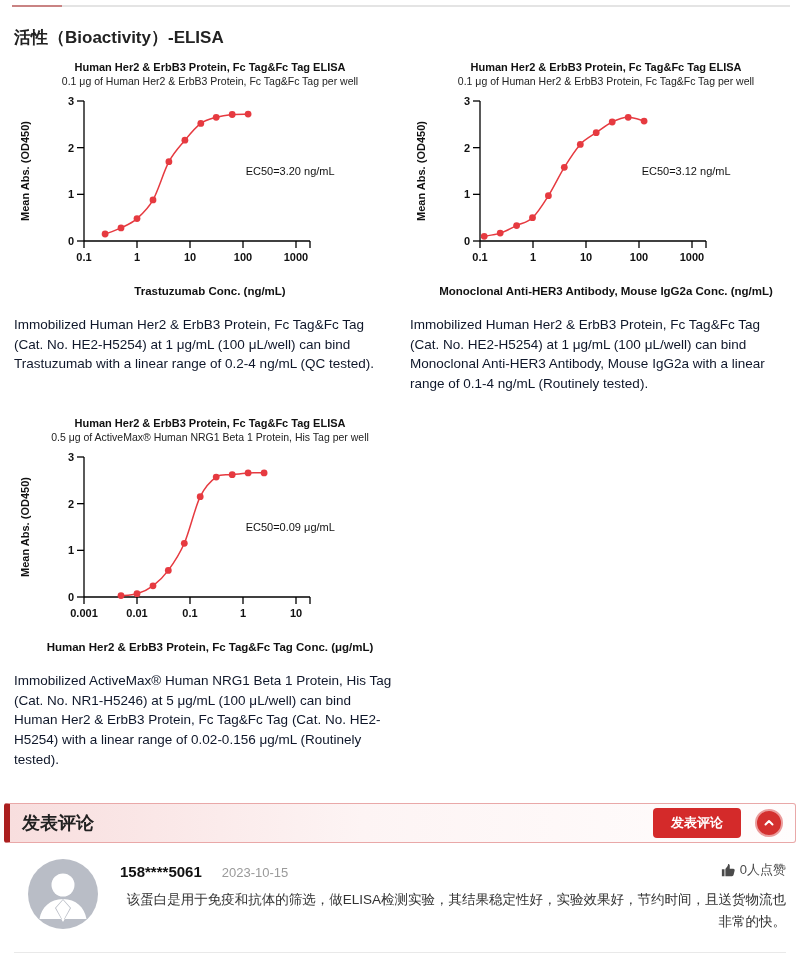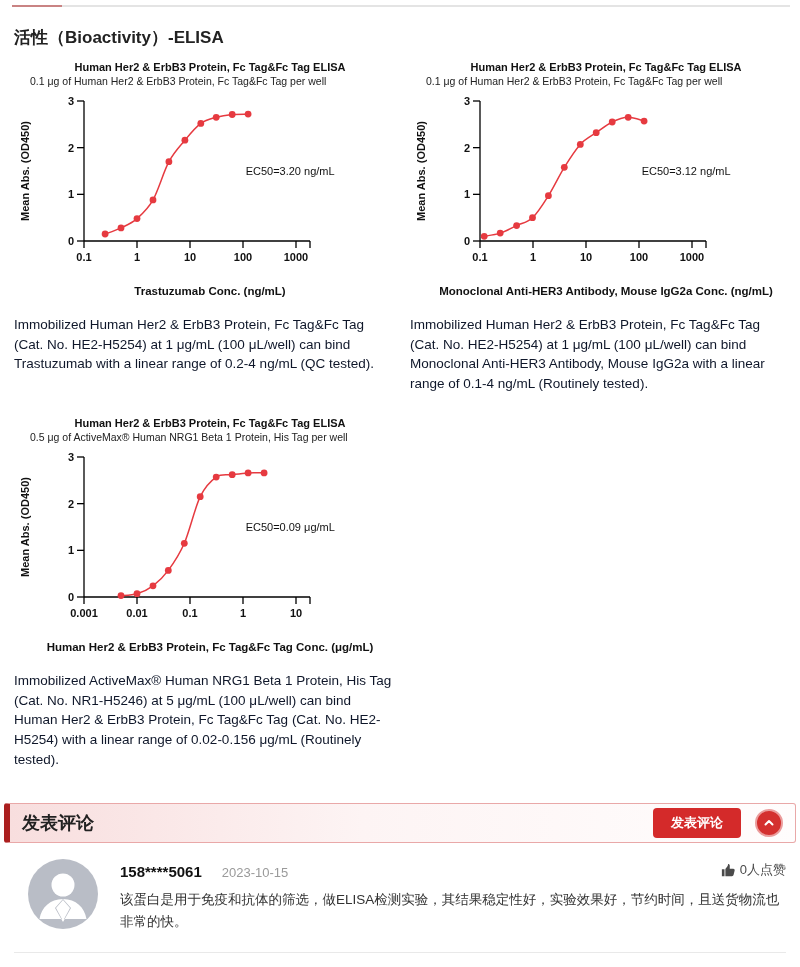--- a/index.html
+++ b/index.html
@@ -7,21 +7,21 @@
   .page{position:relative;width:800px;height:967px;overflow:hidden;background:#fff;}
 
   .top-rule{position:absolute;top:5px;left:12px;right:10px;height:2px;background:#e4e4e4;}
   .top-rule-active{display:block;width:50px;height:2px;background:#c98383;}
 
   .section-title{margin:26px 14px 12px 14px;font-size:17px;font-weight:bold;color:#222;}
 
   .charts{display:grid;grid-template-columns:388px 384px;padding:0 14px;column-gap:8px;}
   figure.chart-block{margin:0;padding:0;}
   .chart-title{font-size:11px;font-weight:bold;color:#111;text-align:center;width:360px;padding-left:16px;}
-  .chart-subtitle{font-size:10.5px;color:#222;width:360px;padding-left:16px;margin-top:2px;}
+  .chart-subtitle{font-size:10.5px;color:#222;text-align:center;width:360px;padding-left:16px;margin-top:2px;}
   svg.plot{display:block;margin-top:2px;}
   svg.plot text{font-family:"Liberation Sans","DejaVu Sans",sans-serif;}
   .chart-xlabel{font-size:11.5px;font-weight:bold;color:#111;text-align:center;width:360px;padding-left:16px;margin-top:0;}
   .desc{font-size:13.5px;line-height:1.45;color:#0f172a;margin:18px 0 24px 0;max-width:378px;}
 
   .reviews-header{margin:10px 4px 0 4px;height:40px;display:flex;align-items:center;
     background:linear-gradient(90deg,#f8dede 0%,#fdf4f4 45%,#fffdfd 100%);
     border:1px solid #e9a8a8;border-left:6px solid #ab1f1f;border-radius:3px;padding:0 12px 0 12px;box-sizing:border-box;}
   .reviews-title{font-size:18px;font-weight:bold;color:#222;flex:1;}
   .post-btn{background:#d42a2a;color:#fff;font-size:13px;font-weight:bold;border:none;border-radius:4px;
@@ -29,21 +29,21 @@
   .collapse-btn{width:24px;height:24px;border-radius:50%;background:#d4302f;border:2px solid #eb9d9d;
     display:flex;align-items:center;justify-content:center;cursor:pointer;box-sizing:content-box;}
 
   .review-row{display:flex;padding:16px 14px 12px 28px;gap:22px;}
   .avatar{width:70px;height:70px;border-radius:50%;background:#b9bdc6;overflow:hidden;flex:none;}
   .review-main{flex:1;padding-top:2px;}
   .review-head{display:flex;align-items:baseline;gap:20px;}
   .review-user{font-size:15px;font-weight:bold;color:#111;}
   .review-date{font-size:13px;color:#9a9a9a;}
   .likes{margin-left:auto;display:flex;align-items:center;gap:5px;color:#4a4a4a;font-size:13px;cursor:pointer;}
-  .review-text{margin-top:9px;font-size:13.5px;color:#333;line-height:1.65;}
+  .review-text{margin-top:9px;font-size:13.5px;color:#333;line-height:1.65;text-align:right;}
   .divider{height:1px;background:#e9e9e9;margin:6px 14px;}
 </style>
 </head>
 <body>
 
 <div class="page">
 
   <div class="top-rule">
     <span class="top-rule-active"></span>
   </div>

